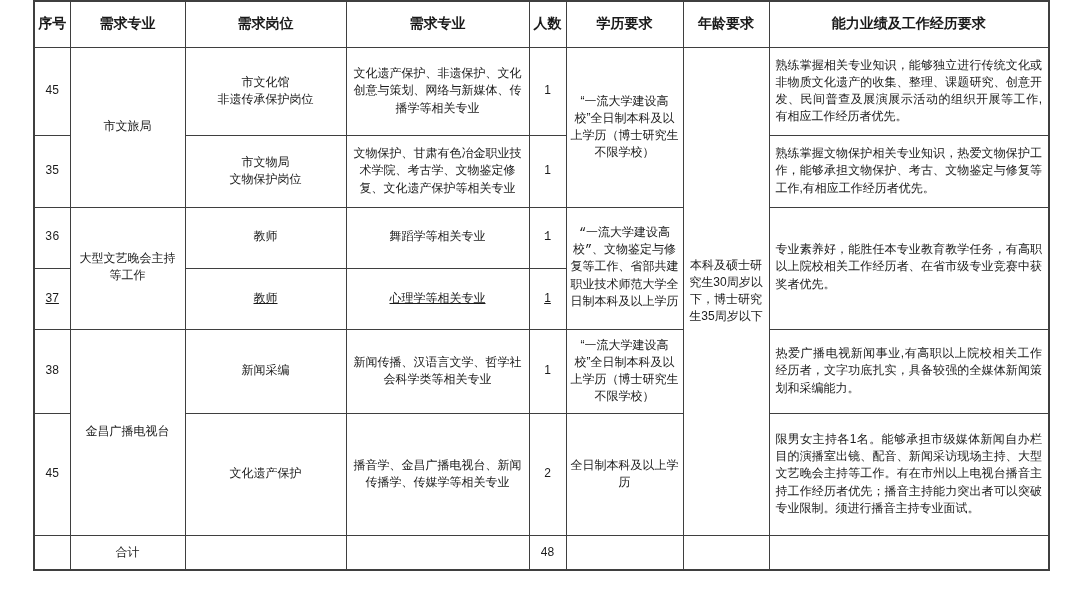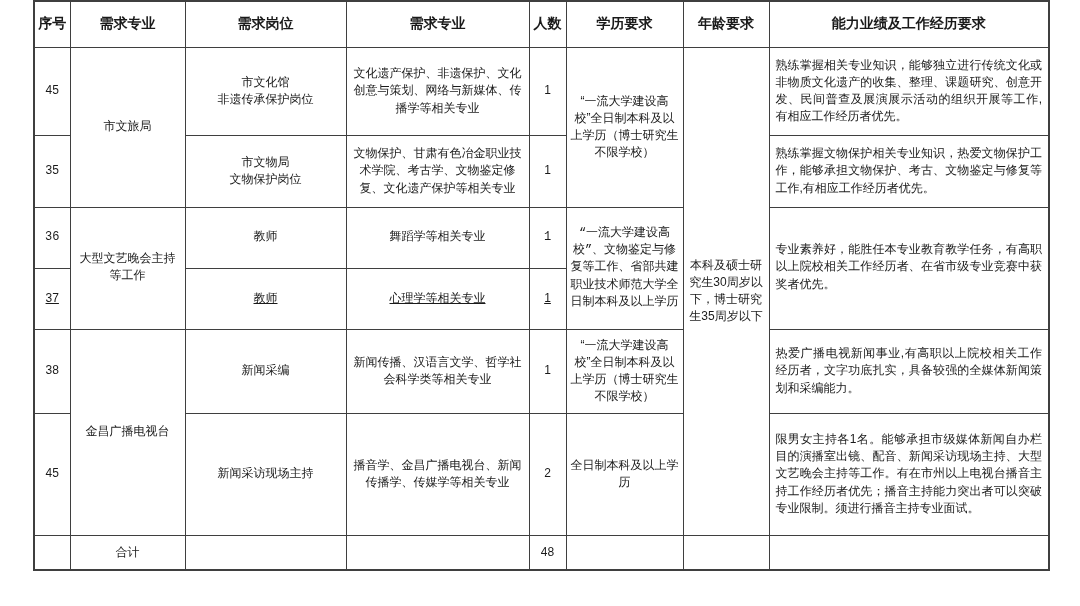--- a/index.html
+++ b/index.html
@@ -111,21 +111,21 @@
         <td>38</td>
         <td rowspan="2">金昌广播电视台</td>
         <td>新闻采编</td>
         <td>新闻传播、汉语言文学、哲学社会科学类等相关专业</td>
         <td>1</td>
         <td>“一流大学建设高校”全日制本科及以上学历（博士研究生不限学校）</td>
         <td class="req">热爱广播电视新闻事业,有高职以上院校相关工作经历者，文字功底扎实，具备较强的全媒体新闻策划和采编能力。</td>
       </tr>
       <tr class="h-39">
         <td>45</td>
-        <td>新闻采访现场主持</td>
+        <td>文化遗产保护</td>
         <td>播音学、金昌广播电视台、新闻传播学、传媒学等相关专业</td>
         <td>2</td>
         <td>全日制本科及以上学历</td>
         <td class="req">限男女主持各1名。能够承担市级媒体新闻自办栏目的演播室出镜、配音、新闻采访现场主持、大型文艺晚会主持等工作。有在市州以上电视台播音主持工作经历者优先；播音主持能力突出者可以突破专业限制。须进行播音主持专业面试。</td>
       </tr>
       <tr class="h-total">
         <td></td>
         <td>合计</td>
         <td></td>
         <td></td>

